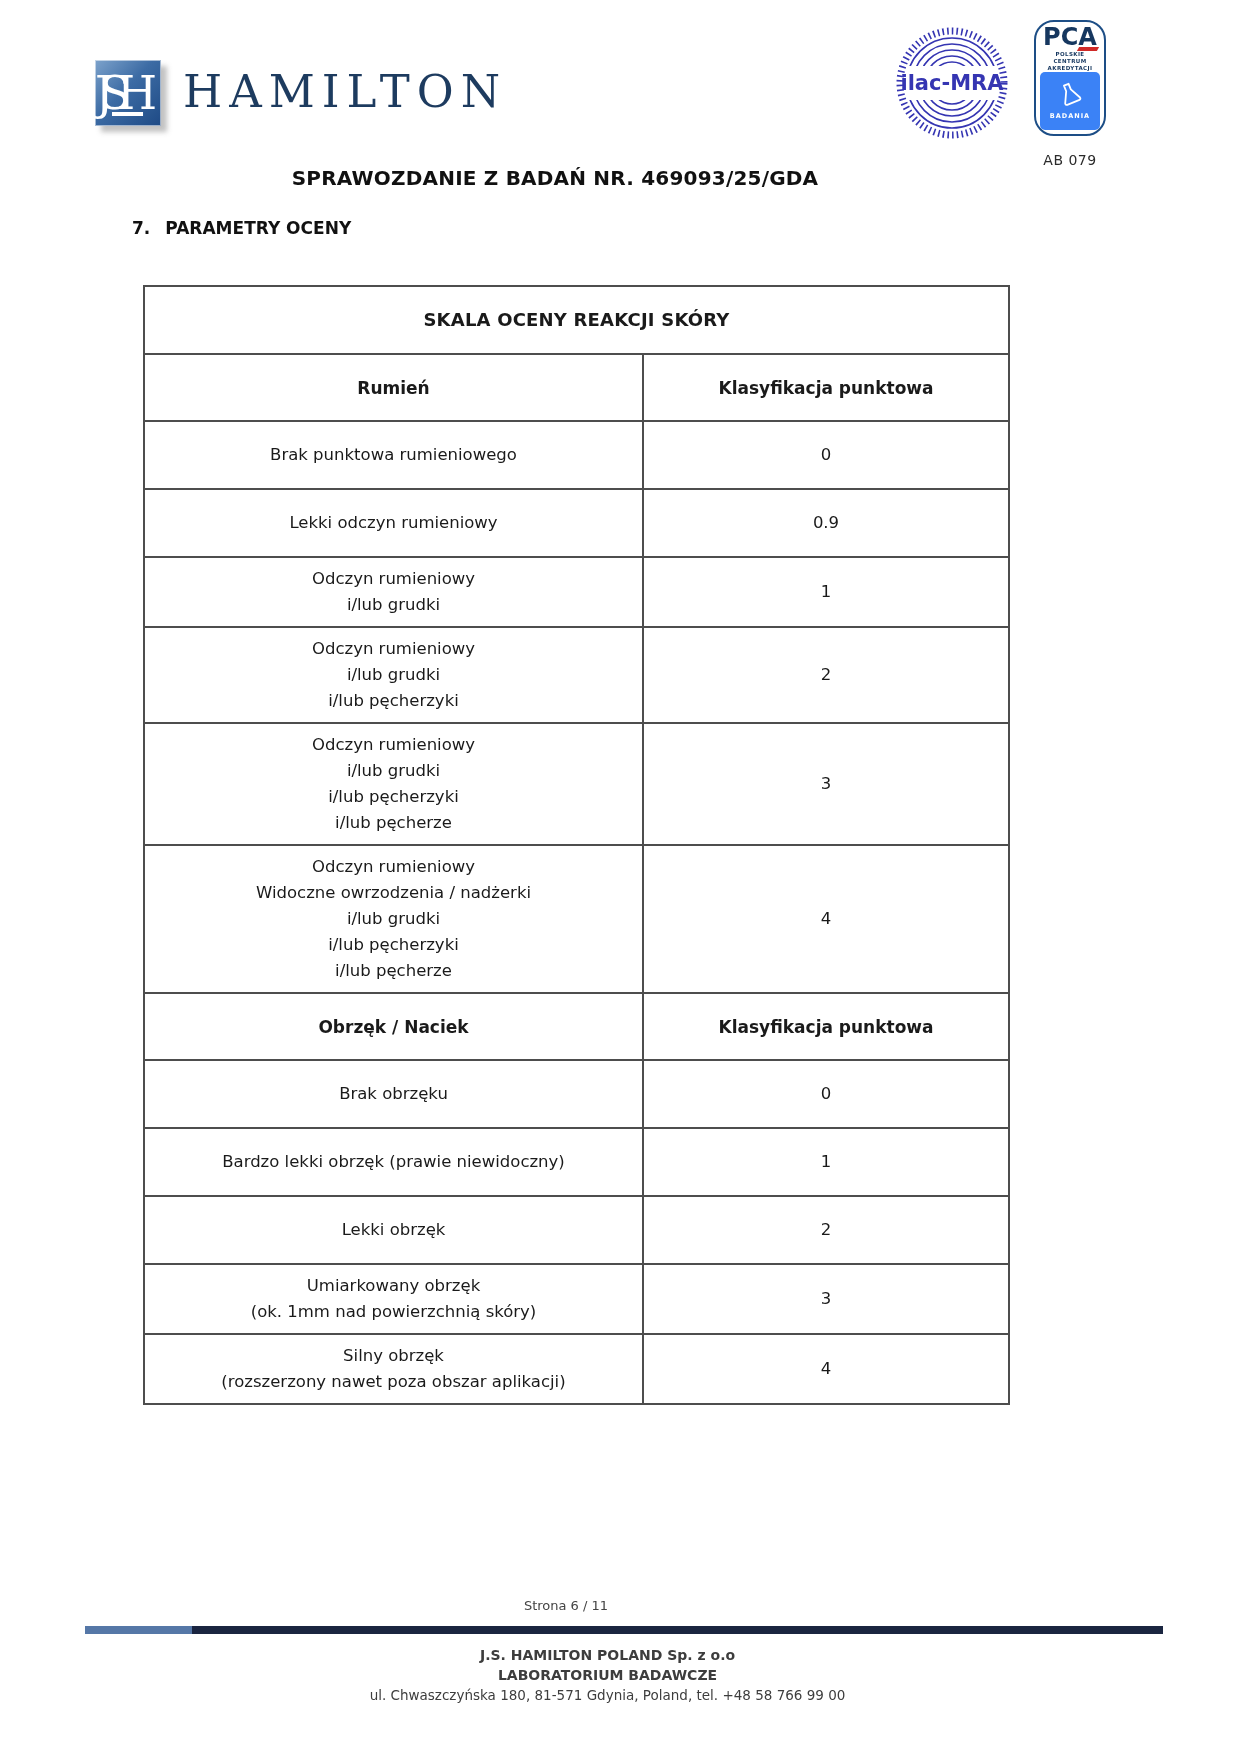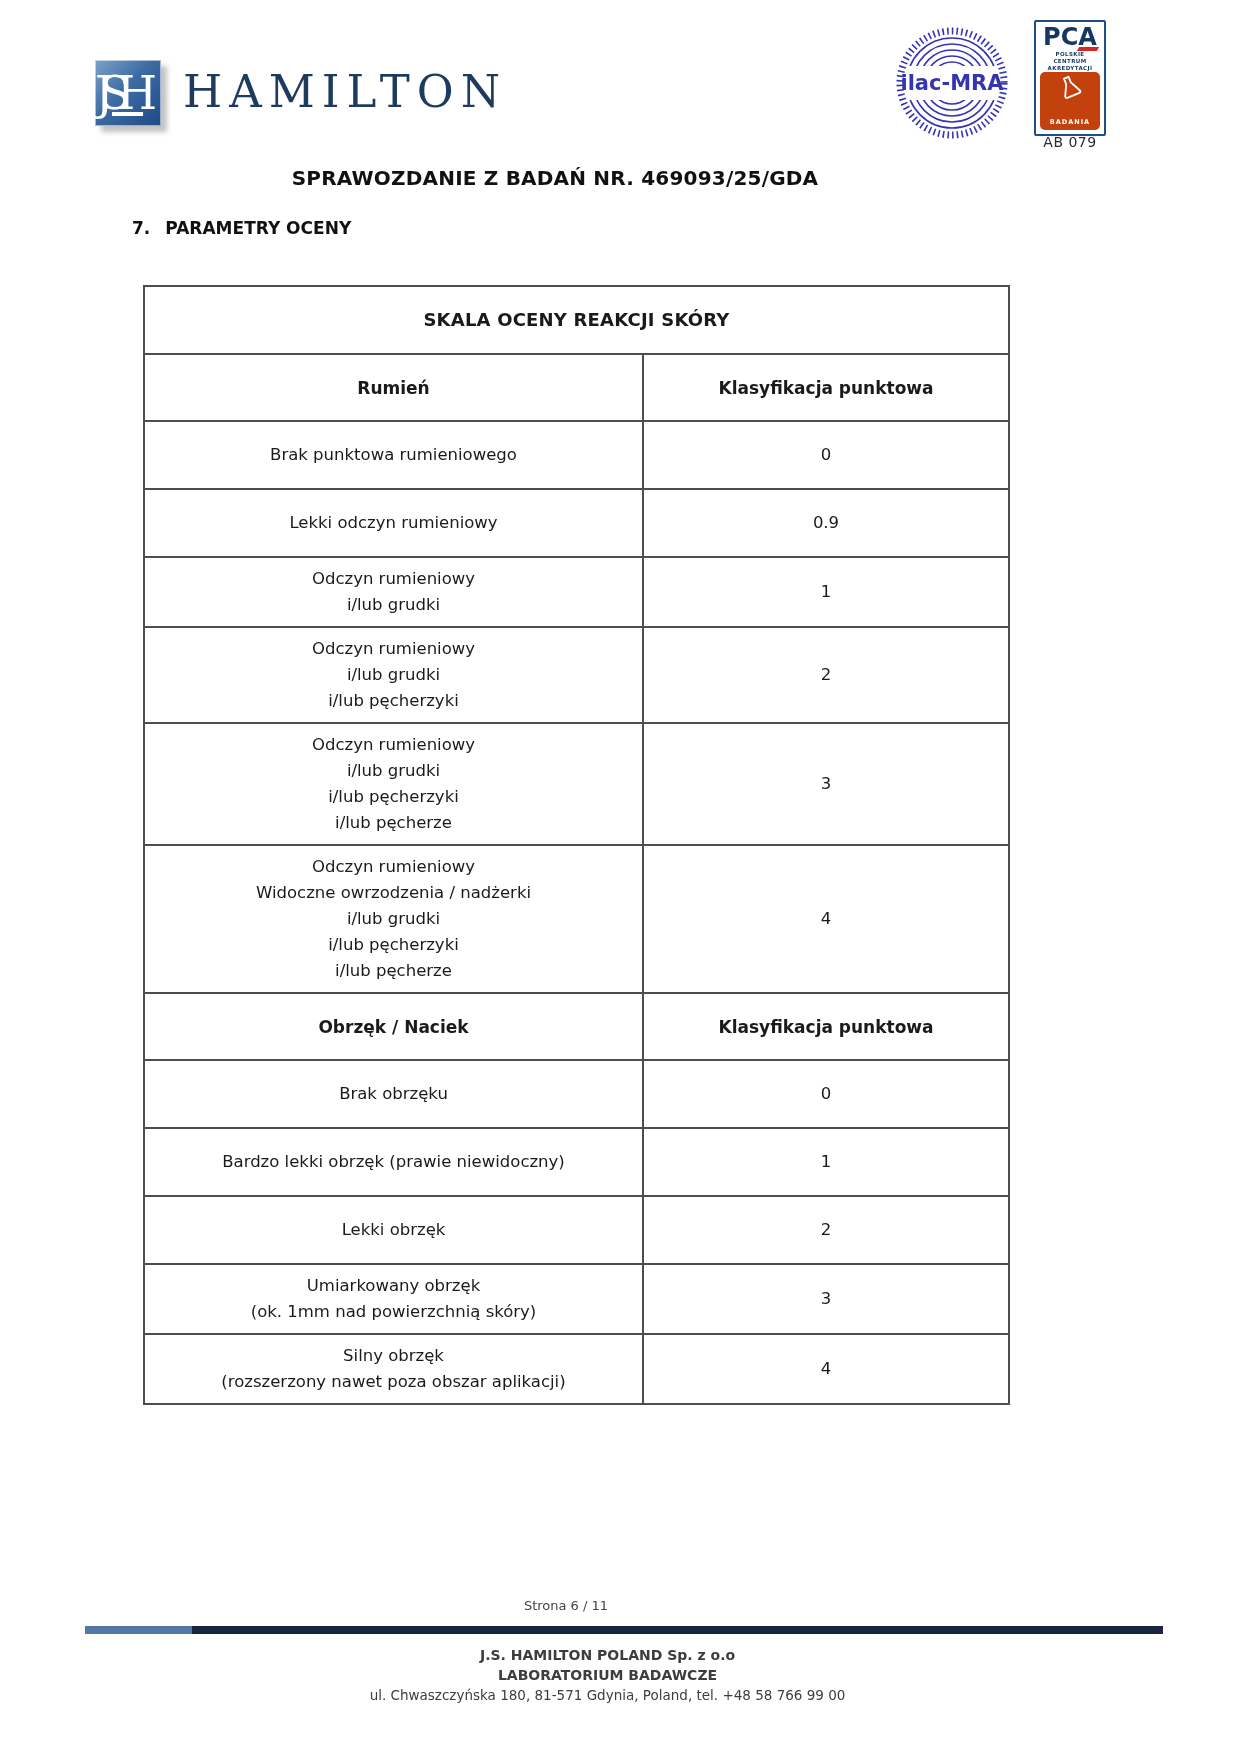--- a/index.html
+++ b/index.html
@@ -23,43 +23,43 @@
   }
   .brand-wordmark{
     font-family:"DejaVu Serif","Liberation Serif",serif;
     font-size:45px;color:#1d3b5f;letter-spacing:7px;margin-left:22px;margin-top:-4px;
   }
 
   .ilac-seal{position:absolute;left:895px;top:26px;width:114px;height:114px;}
 
   .pca-badge{
     position:absolute;left:1034px;top:20px;width:72px;height:116px;
-    background:#ffffff;border:2px solid #1d4e86;border-radius:2px;
+    background:#ffffff;border:2px solid #1d4e86;border-radius:20px;
     box-sizing:border-box;display:flex;flex-direction:column;align-items:center;padding:3px 3px 4px 3px;
   }
   .pca-acronym{
     font-family:"DejaVu Sans","Liberation Sans",sans-serif;
     font-weight:bold;font-size:24px;line-height:24px;color:#16375f;position:relative;letter-spacing:0px;
   }
   .pca-red-accent{
     position:absolute;right:-1px;bottom:-2px;width:20px;height:4px;background:#cf2a27;
     transform:skewX(-30deg);
   }
   .pca-subtitle{
     font-size:5.5px;font-weight:bold;color:#16375f;text-transform:uppercase;
     text-align:center;letter-spacing:.4px;line-height:7px;margin-top:2px;
   }
   .pca-blue-box{
-    margin-top:0;width:60px;height:60px;background:#c2410c;border-radius:5px;
-    display:flex;flex-direction:column;align-items:center;justify-content:space-between;padding-bottom:4px;box-sizing:border-box;
+    margin-top:0;width:60px;height:60px;background:#3b82f6;border-radius:5px;
+    display:flex;flex-direction:column;align-items:center;justify-content:center;padding-bottom:4px;box-sizing:border-box;
   }
   .pca-flask{margin-bottom:3px;}
   .pca-badania{font-size:6.5px;font-weight:bold;color:#ffffff;letter-spacing:1px;}
   .pca-number{
-    position:absolute;left:1034px;top:134px;width:72px;text-align:center;
+    position:absolute;left:1034px;top:152px;width:72px;text-align:center;
     font-size:14px;color:#2b2b2b;letter-spacing:.5px;
   }
 
   
   .report-title{
     position:absolute;top:166px;left:0;width:1110px;text-align:center;
     font-size:20px;font-weight:bold;color:#111111;letter-spacing:.2px;
   }
   .section-heading{
     position:absolute;top:218px;left:132px;display:flex;gap:15px;

